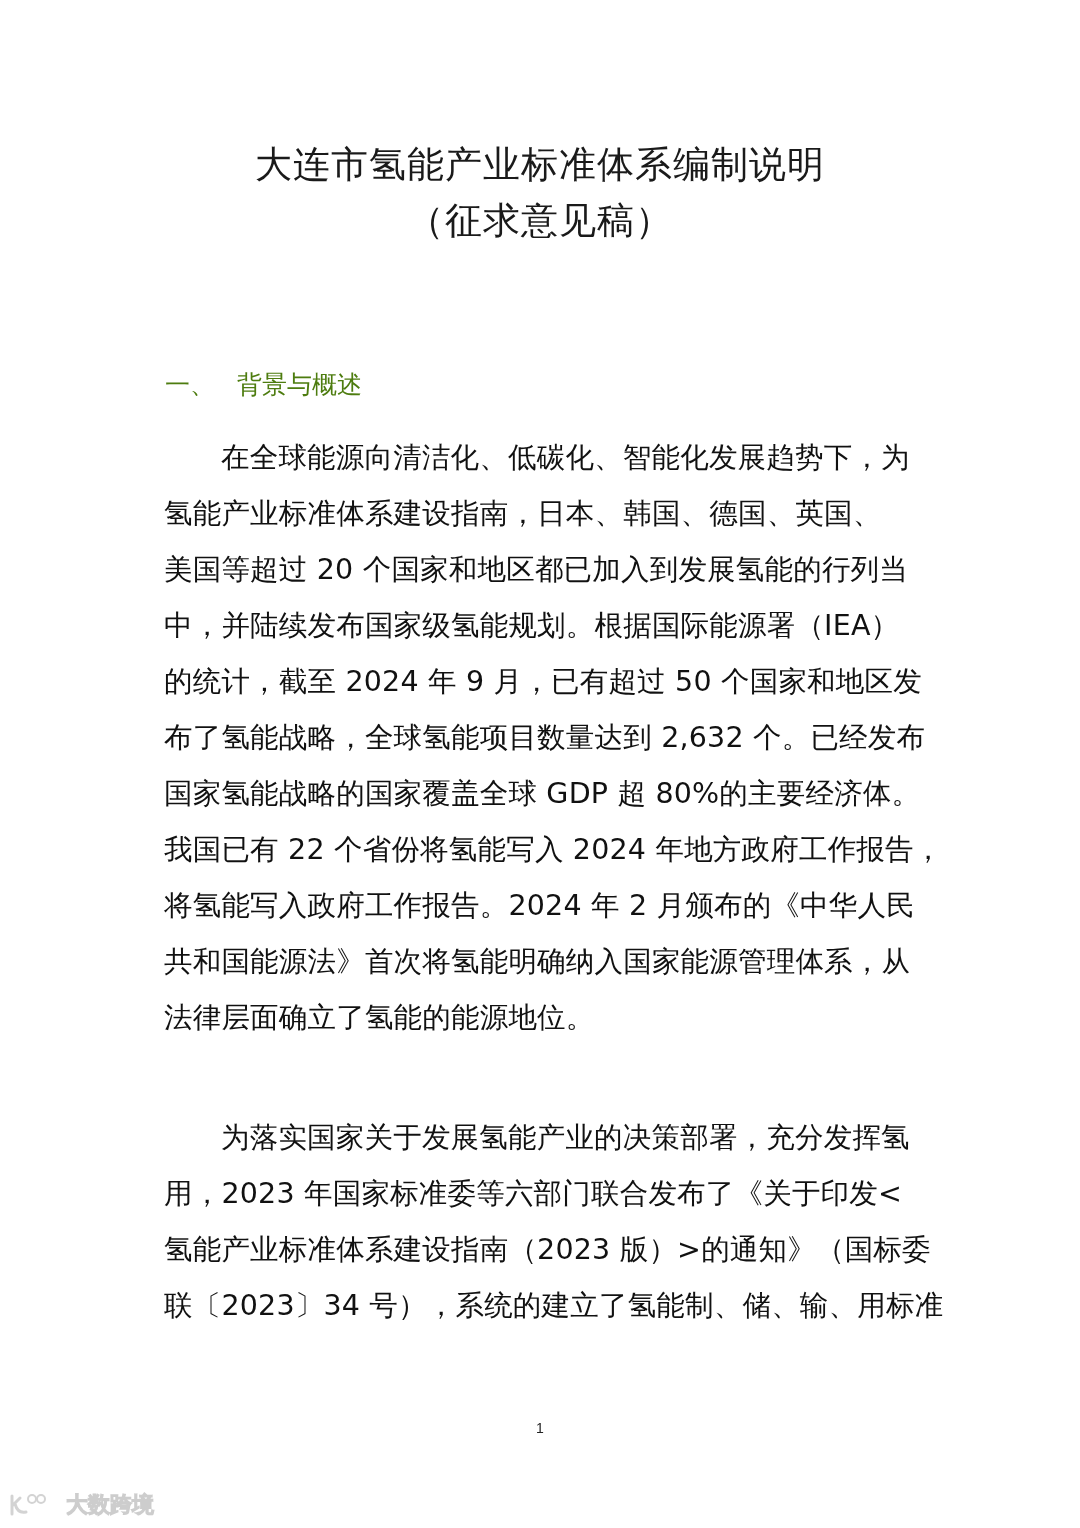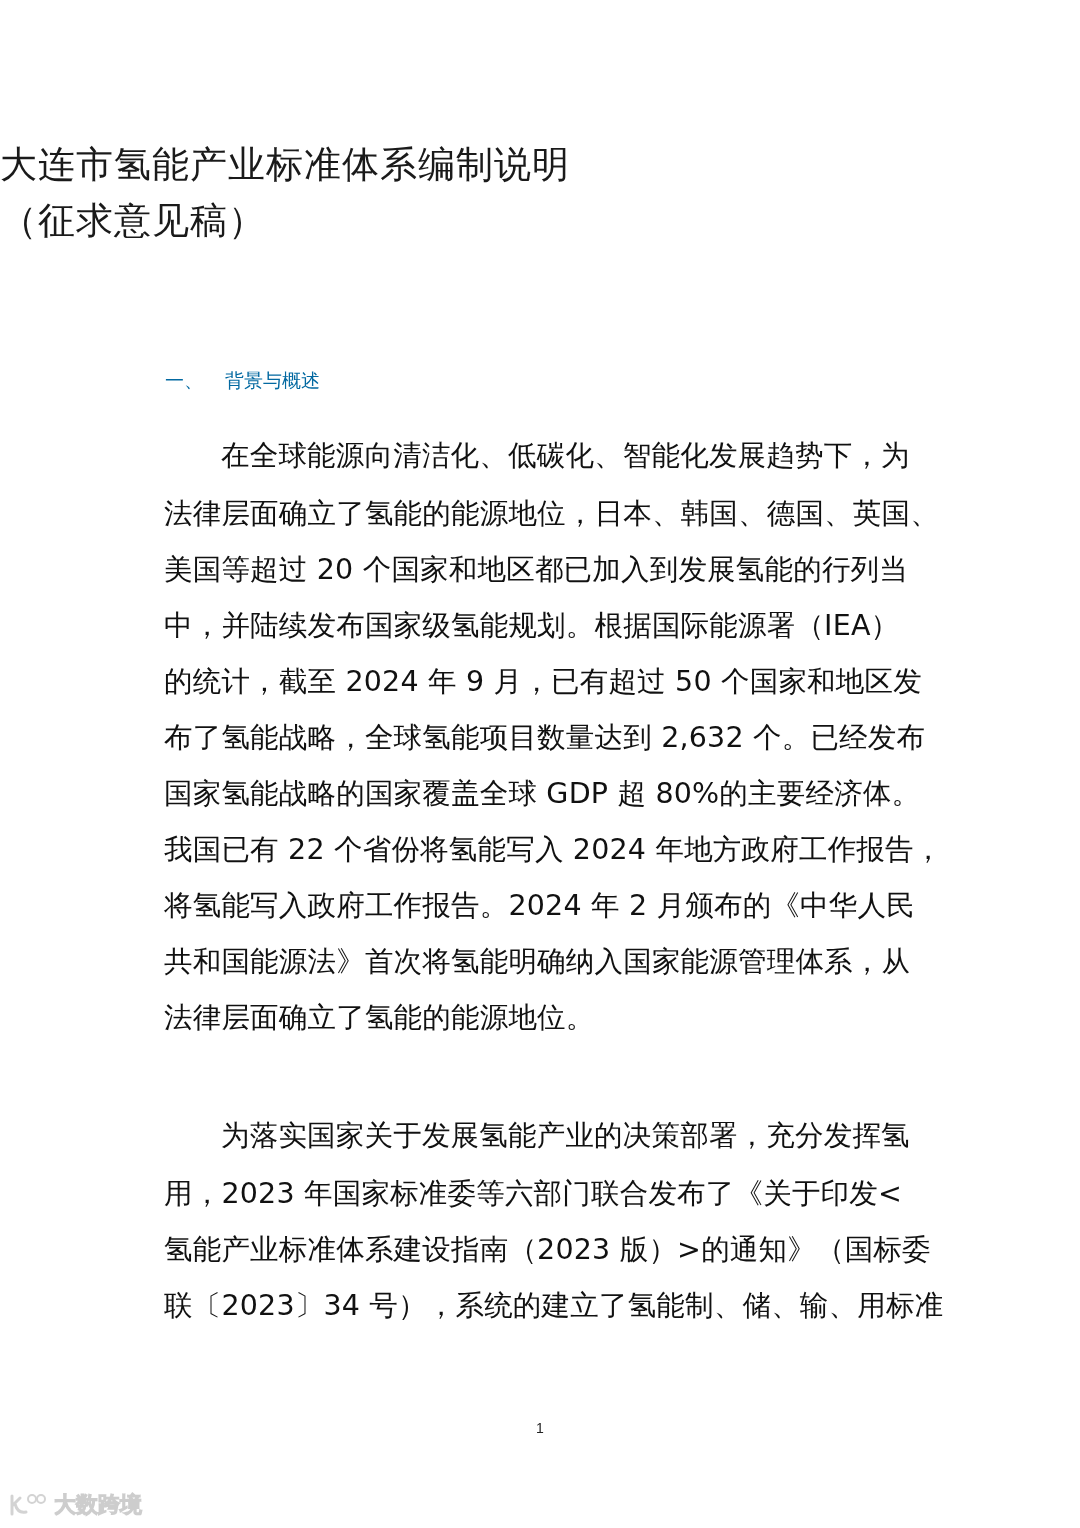--- a/index.html
+++ b/index.html
@@ -11,35 +11,35 @@
       width: 1080px;
       height: 1528px;
       position: relative;
       overflow: hidden;
       color: #111111;
     }
     .title {
       position: absolute;
       left: 0;
       width: 1080px;
-      text-align: left;
+      text-align: center;
       font-family: "DejaVu Serif", "Liberation Serif", serif;
       font-size: 37px;
       color: #1a1a1a;
       letter-spacing: 1px;
     }
     .title.line1 { top: 140px; }
     .title.line2 { top: 196px; }
     .section-heading {
       position: absolute;
       left: 165px;
       top: 368px;
       font-family: Liberation Serif, serif;
-      font-size: 19px;
-      color: #0369a1;
+      font-size: 25px;
+      color: #4d7c0f;
     }
     .section-heading .num { margin-right: 22px; }
     .body-text {
       position: absolute;
       left: 164px;
       width: 760px;
       font-family: "DejaVu Sans", "Liberation Sans", sans-serif;
       font-size: 28.5px;
       line-height: 56px;
       color: #111111;
@@ -47,38 +47,38 @@
       text-justify: inter-character;
       letter-spacing: 0.2px;
     }
     .para1 { top: 430px; }
     .para2 { top: 1110px; }
     .line {
       display: block;
       white-space: nowrap;
       height: 56px;
     }
-    .indent { padding-left: 57px; font-family: Liberation Mono, monospace; }
+    .indent { padding-left: 57px; }
     .page-number {
       position: absolute;
       top: 1420px;
       left: 530px;
       width: 20px;
       text-align: center;
       font-family: "Liberation Sans", sans-serif;
       font-size: 14px;
       color: #222;
     }
     .watermark {
       position: absolute;
       left: 8px;
       top: 1490px;
       display: flex;
       align-items: center;
-      gap: 4px;
+      gap: 16px;
       font-family: "DejaVu Sans", sans-serif;
       font-size: 22px;
       font-weight: bold;
       color: #ffffff;
       -webkit-text-stroke: 1px #c8c8c8;
       opacity: 0.9;
     }
     .watermark svg { display: block; }
   </style>
 </head>
@@ -86,21 +86,21 @@
 
 <div class="title line1">大连市氢能产业标准体系编制说明</div>
 <div class="title line2">（征求意见稿）</div>
 
 <div class="section-heading">
   <span class="num">一、</span><span>背景与概述</span>
 </div>
 
 <div class="body-text para1">
   <span class="line indent">在全球能源向清洁化、低碳化、智能化发展趋势下，为</span>
-  <span class="line">法律层面确立了氢能的能源地位，日本、韩国、德国、英国、</span>
+  <span class="line">氢能产业标准体系建设指南，日本、韩国、德国、英国、</span>
   <span class="line">美国等超过 20 个国家和地区都已加入到发展氢能的行列当</span>
   <span class="line">中，并陆续发布国家级氢能规划。根据国际能源署（IEA）</span>
   <span class="line">的统计，截至 2024 年 9 月，已有超过 50 个国家和地区发</span>
   <span class="line">布了氢能战略，全球氢能项目数量达到 2,632 个。已经发布</span>
   <span class="line">国家氢能战略的国家覆盖全球 GDP 超 80%的主要经济体。</span>
   <span class="line">我国已有 22 个省份将氢能写入 2024 年地方政府工作报告，</span>
   <span class="line">将氢能写入政府工作报告。2024 年 2 月颁布的《中华人民</span>
   <span class="line">共和国能源法》首次将氢能明确纳入国家能源管理体系，从</span>
   <span class="line">法律层面确立了氢能的能源地位。</span>
 </div>

